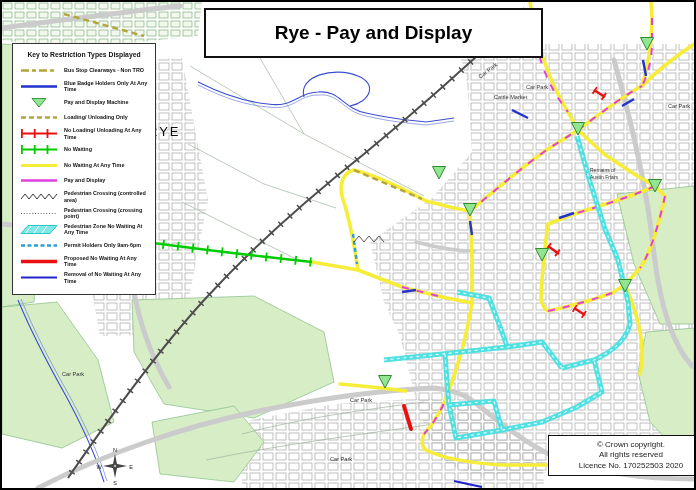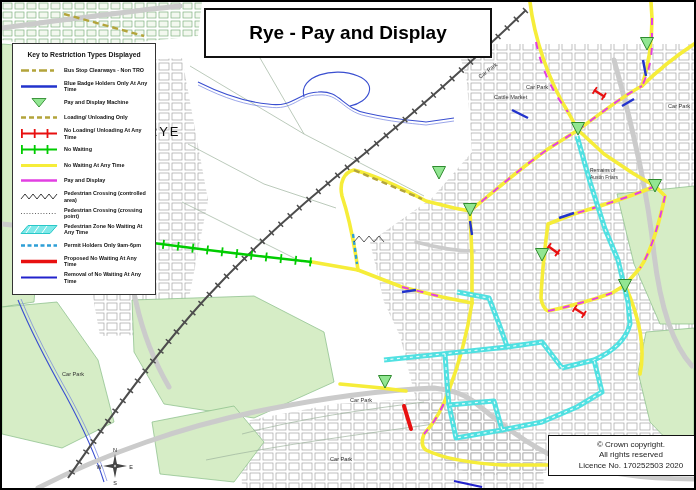--- a/index.html
+++ b/index.html
@@ -31,21 +31,21 @@
   .proposed{fill:none;stroke:#E81010;stroke-width:4;stroke-linecap:round;}
   .removal{fill:none;stroke:#2222CC;stroke-width:2.2;}
   .zig{fill:none;stroke:#333;stroke-width:.8;}
   .tri{fill:#92E692;stroke:#2E8B2E;stroke-width:1;}
   .mlabel{fill:#333;font-size:5.6px;font-family:"Liberation Sans",sans-serif;}
   .mlabel2{fill:#333;font-size:5px;font-family:"Liberation Sans",sans-serif;}
   .ryelabel{fill:#111;font-size:13px;letter-spacing:2px;font-family:"Liberation Sans",sans-serif;}
   .compassL{fill:#222;font-size:5.5px;text-anchor:middle;font-family:"Liberation Sans",sans-serif;}
 
   
-  .title-box{position:absolute;left:202px;top:6px;width:288px;height:50px;background:#fff;border:2px solid #111;
+  .title-box{position:absolute;left:202px;top:6px;width:339px;height:50px;background:#fff;border:2px solid #111;
     display:flex;flex-direction:column;align-items:center;justify-content:center;z-index:5;box-sizing:border-box;}
   .title-box .t{font-size:19px;font-weight:bold;line-height:1.15;color:#000;}
   .legend-box{position:absolute;left:10px;top:41px;width:144px;background:#fff;border:1px solid #333;z-index:4;
     padding:5px 4px 6px;box-sizing:border-box;}
   .legend-title{font-size:6.8px;font-weight:bold;text-align:center;margin:2px 0 6px;color:#111;}
   .lg-row{display:flex;align-items:center;gap:5px;margin:0 2px 3.4px;min-height:12.2px;}
   .lg-row svg{width:40px;height:11px;flex:0 0 40px;}
   .lg-row .lb{font-size:5.4px;font-weight:600;line-height:1.2;color:#111;}
   .cr-box{position:absolute;left:546px;top:433px;width:166px;background:#fff;border:1.5px solid #111;z-index:4;
     padding:4px 2px;text-align:center;box-sizing:border-box;}

